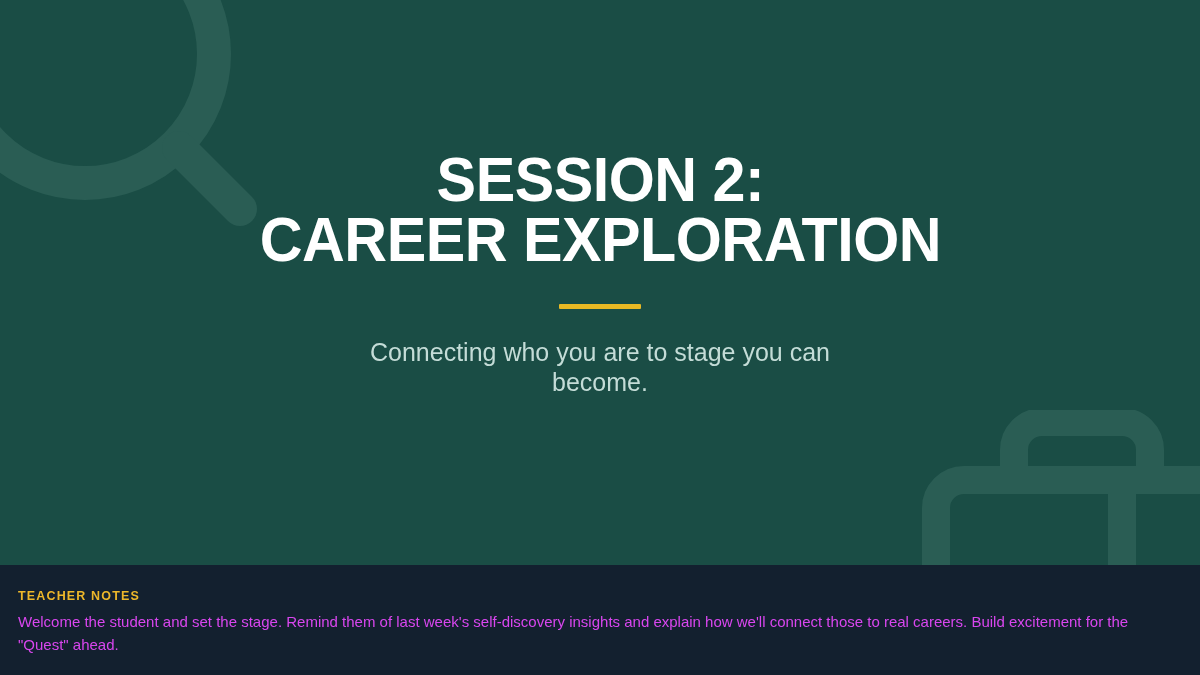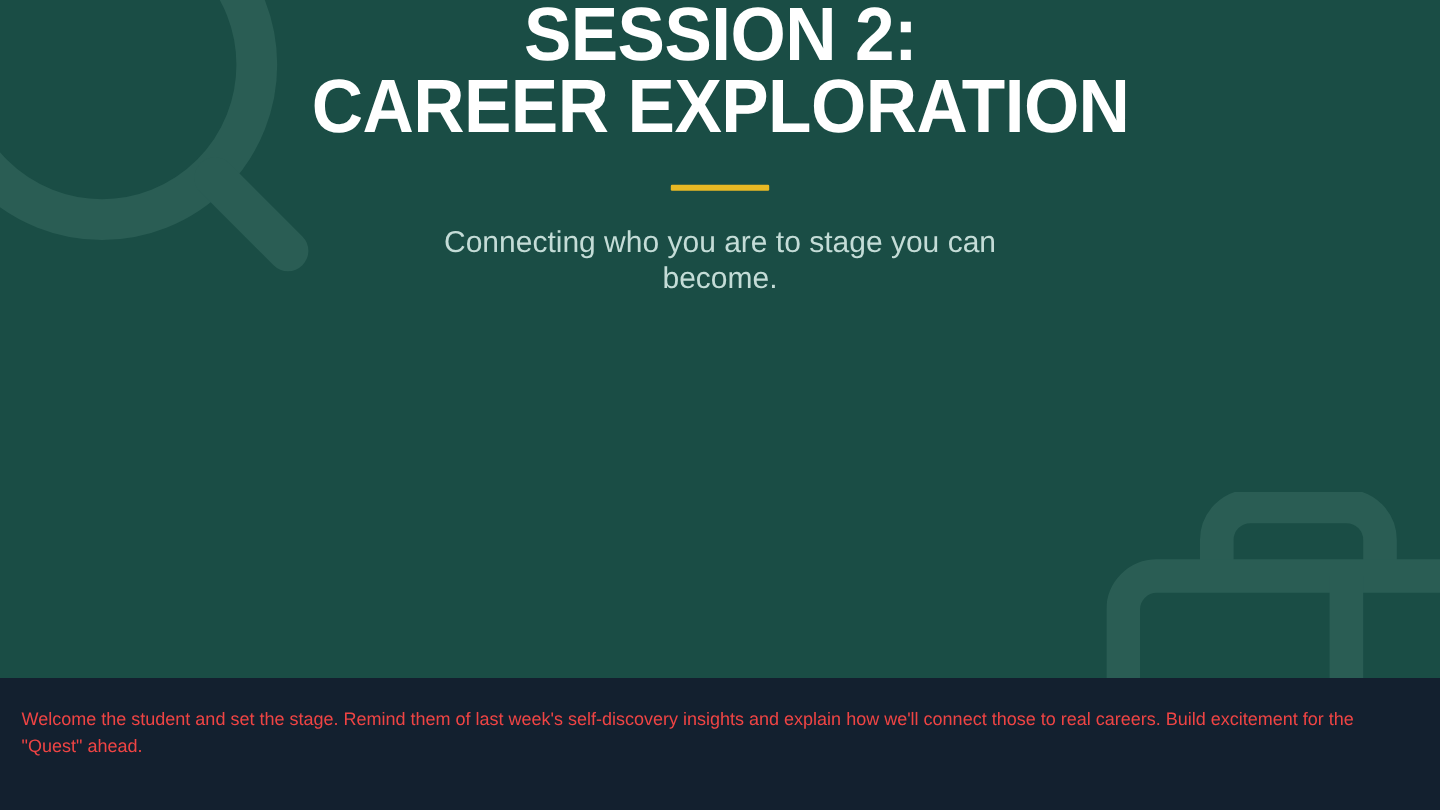--- a/index.html
+++ b/index.html
@@ -47,21 +47,21 @@
   
   .center-block {
     position: absolute;
     left: 0;
     right: 0;
     top: 0;
     height: 565px;
     display: flex;
     flex-direction: column;
     align-items: center;
-    justify-content: flex-start;
+    justify-content: center;
     padding-bottom: 18px;
   }
 
   .title {
     color: #ffffff;
     font-family: "Liberation Sans Narrow", "Liberation Sans", sans-serif;
     font-weight: bold;
     font-size: 63px;
     line-height: 0.95;
     letter-spacing: -0.5px;
@@ -101,21 +101,21 @@
 
   .notes-label {
     color: #edb72a;
     font-size: 12.5px;
     font-weight: bold;
     letter-spacing: 1.15px;
     margin-bottom: 8px;
   }
 
   .notes-body {
-    color: #ef4444;
+    color: #d946ef;
     font-size: 15px;
     line-height: 1.52;
     max-width: 1170px;
   }
 </style>
 </head>
 <body>
 
 <div class="slide">
 
@@ -141,16 +141,17 @@
   <div class="center-block">
     <h1 class="title">SESSION 2:
 CAREER EXPLORATION</h1>
 
     <div class="divider"></div>
 
     <p class="subtitle">Connecting who you are to stage you can become.</p>
   </div>
 
   <div class="notes-bar">
+    <div class="notes-label">TEACHER NOTES</div>
     <div class="notes-body">Welcome the student and set the stage. Remind them of last week's self-discovery insights and explain how we'll connect those to real careers. Build excitement for the "Quest" ahead.</div>
   </div>
 
 </div>
 
 </body></html>

